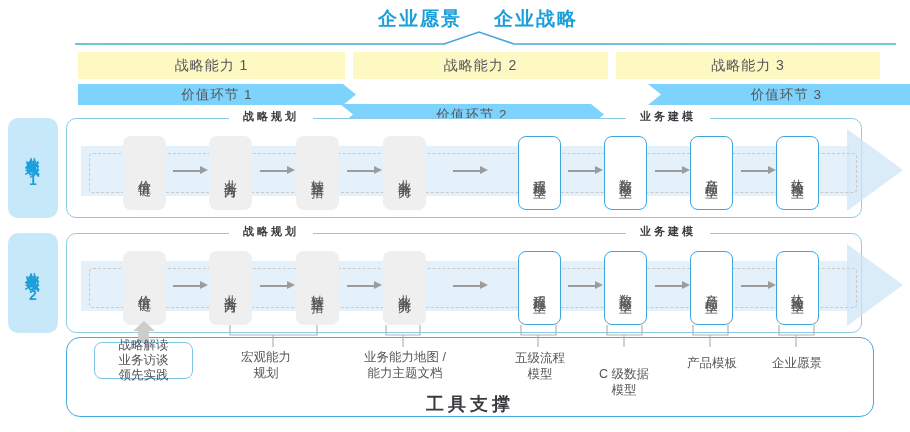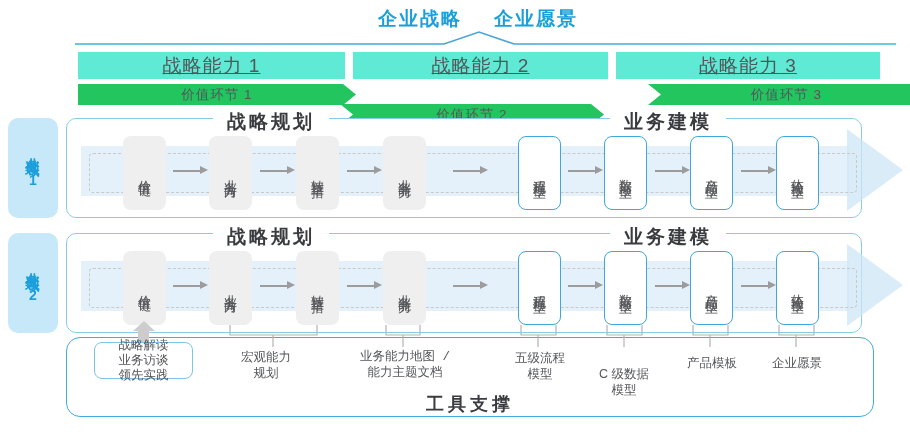--- a/index.html
+++ b/index.html
@@ -5,38 +5,38 @@
   * { margin:0; padding:0; box-sizing:border-box; }
   html,body { background:#fff; }
   body { font-family:"Liberation Sans","DejaVu Sans",sans-serif; }
   #canvas { position:relative; width:910px; height:432px; background:#fff; overflow:hidden; }
 
   
   .title-row { position:absolute; left:0; top:6px; width:910px; display:flex; justify-content:center; gap:32px; padding-left:46px; }
   .title-row span { font-size:19px; font-weight:bold; color:#1a9fdb; letter-spacing:2px; }
 
   
-  .cap-bar { position:absolute; top:52px; height:27px; background:#5eead4; display:flex; align-items:center; justify-content:center;
-             font-size:19px; color:#54565a; letter-spacing:1px;text-decoration:underline; }
+  .cap-bar { position:absolute; top:52px; height:27px; background:#fef9c3; display:flex; align-items:center; justify-content:center;
+             font-size:14px; color:#54565a; letter-spacing:1px; }
 
   
-  .chev { position:absolute; top:84px; height:21px; background:#22c55e; display:flex; align-items:center; justify-content:center;
+  .chev { position:absolute; top:84px; height:21px; background:#7dd3fc; display:flex; align-items:center; justify-content:center;
           font-size:13.5px; color:#54565a; letter-spacing:1px; }
   .chev.first { clip-path: polygon(0 0, calc(100% - 13px) 0, 100% 50%, calc(100% - 13px) 100%, 0 100%); }
   .chev.mid   { clip-path: polygon(0 0, calc(100% - 13px) 0, 100% 50%, calc(100% - 13px) 100%, 0 100%, 13px 50%); }
 
   
   .domain-label { position:absolute; left:8px; width:50px; height:100px; background:#c7e8f8; border-radius:10px;
                   display:flex; align-items:center; justify-content:center; writing-mode:vertical-rl; text-orientation:upright;
                   font-size:14px; font-weight:bold; color:#1c9fdc; letter-spacing:2px; }
 
   
   .band { position:absolute; left:66px; width:796px; height:100px; border:1.5px solid #8ccbe8; border-radius:10px; background:#fff; }
   .band-header { position:absolute; top:-10px; transform:translateX(-50%); background:#fff; padding:0 14px;
-                 font-size:19px; font-weight:bold; color:#3a3b3f; letter-spacing:3px; white-space:nowrap; }
+                 font-size:11px; font-weight:bold; color:#3a3b3f; letter-spacing:3px; white-space:nowrap; }
   .pale-band { position:absolute; left:14px; top:27px; width:768px; height:50px; background:rgba(210,232,249,0.6); }
   .big-arrowhead { position:absolute; left:780px; top:10px; width:0; height:0;
                    border-top:41px solid transparent; border-bottom:41px solid transparent; border-left:56px solid rgba(205,229,247,0.72); }
   .dashed-track { position:absolute; left:22px; top:34px; width:768px; height:40px; border:1.2px dashed #c9c9c9; border-radius:4px; }
   .node { position:absolute; top:17px; width:43px; height:74px; border-radius:8px; display:flex; align-items:center; justify-content:center;
           writing-mode:vertical-rl; text-orientation:upright; font-size:13px; color:#55565a; letter-spacing:2px; line-height:1; }
   .node.gray { background:#efefef; }
   .node.blue { background:#fff; border:1.5px solid #3fa7db; }
   .flow-arrow { position:absolute; top:51px; width:28px; height:1.8px; background:#9c9c9c; }
   .flow-arrow::after { content:''; position:absolute; right:-7px; top:-4px;
@@ -57,22 +57,22 @@
                    border-left:11px solid transparent; border-right:11px solid transparent; border-bottom:10px solid #cdcdcd; }
 
   svg.overlay { position:absolute; left:0; top:0; pointer-events:none; }
 </style>
 </head>
 <body>
 
 <div id="canvas">
 
   <div class="title-row">
+    <span>企业愿景</span>
     <span>企业战略</span>
-    <span>企业愿景</span>
   </div>
 
   <svg class="overlay" width="910" height="50">
     <defs>
       <linearGradient id="lineGrad" x1="0" y1="0" x2="1" y2="0">
         <stop offset="0" stop-color="#38b7c9"></stop>
         <stop offset="0.5" stop-color="#4aa3d8"></stop>
         <stop offset="1" stop-color="#3cbecd"></stop>
       </linearGradient>
     </defs>
@@ -148,21 +148,21 @@
   </svg>
 
   <div class="up-arrow-shaft"></div>
   <div class="up-arrow-head"></div>
 
   <div class="source-box pre">战略解读
 业务访谈
 领先实践</div>
   <div class="annot pre" style="left:266px;top:350px;">宏观能力
 规划</div>
-  <div class="annot pre" style="left:405px;top:350px;font-family:Liberation Mono, monospace;">业务能力地图 /
+  <div class="annot pre" style="left:405px;top:350px;">业务能力地图 /
 能力主题文档</div>
   <div class="annot pre" style="left:540px;top:351px;">五级流程
 模型</div>
   <div class="annot pre" style="left:624px;top:367px;">C 级数据
 模型</div>
   <div class="annot" style="left:712px;top:356px;">产品模板</div>
   <div class="annot" style="left:797px;top:356px;">企业愿景</div>
 
   <div class="tool-footer">工具支撑</div>
 

